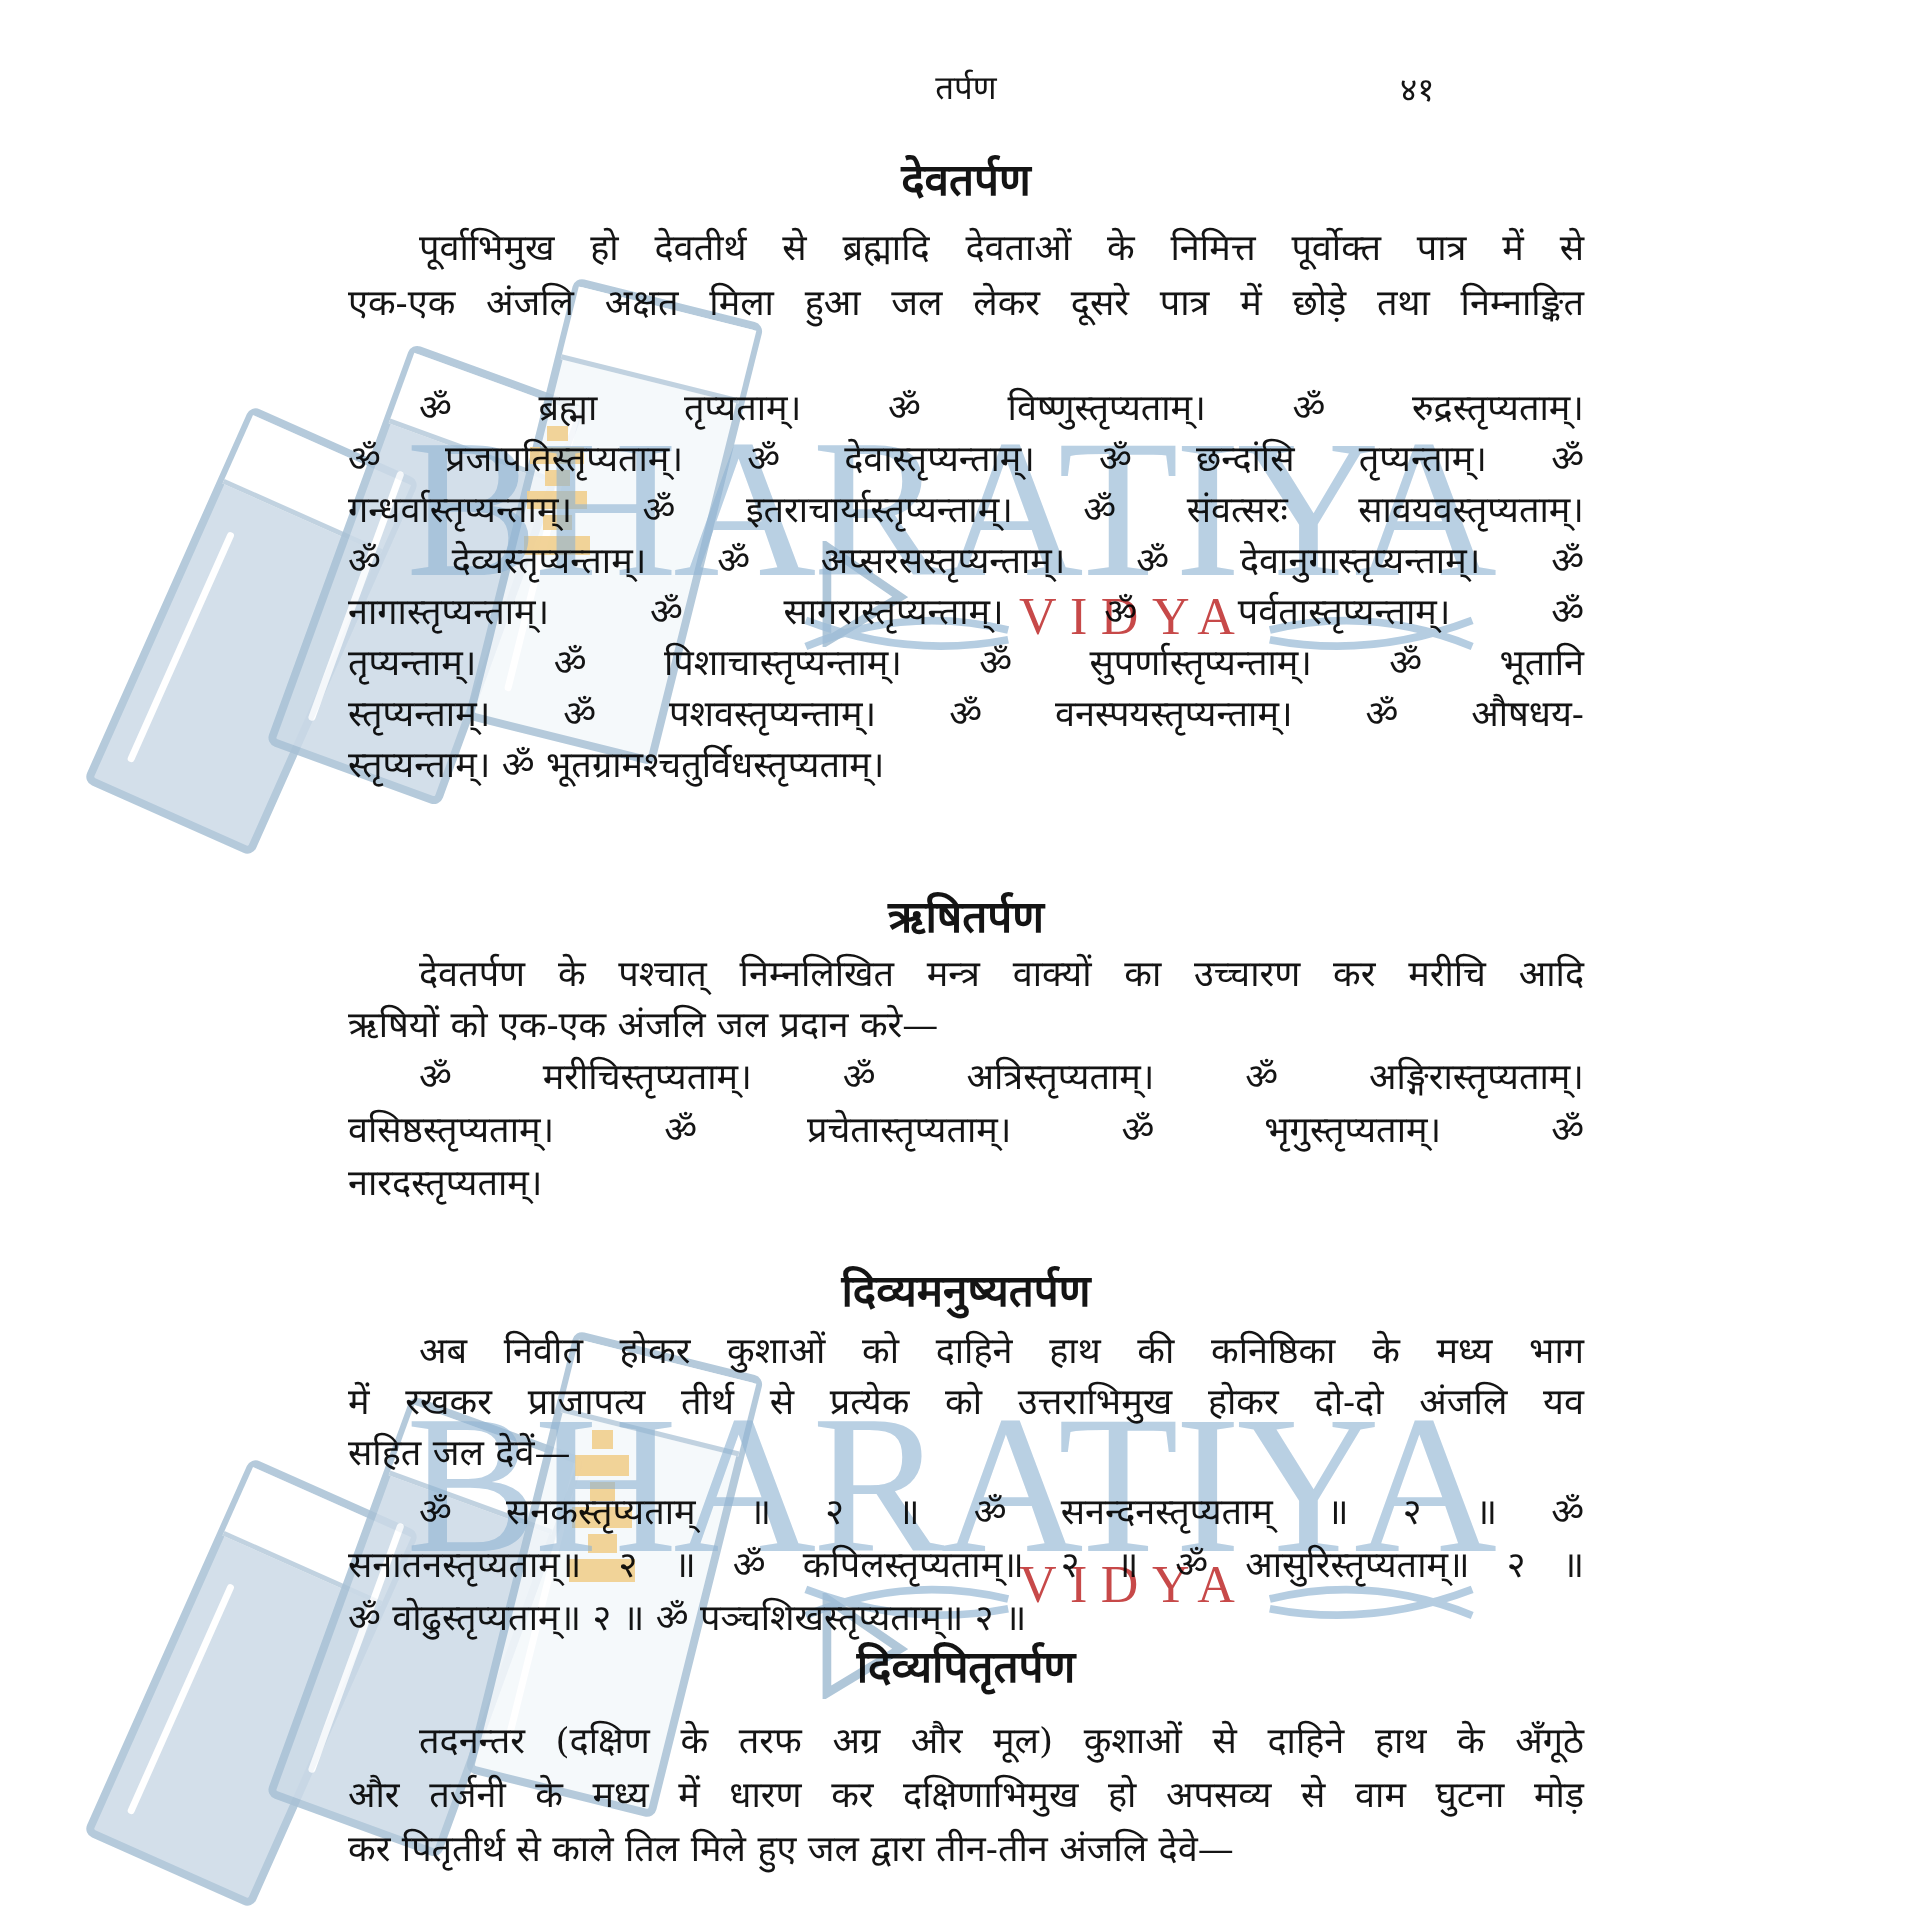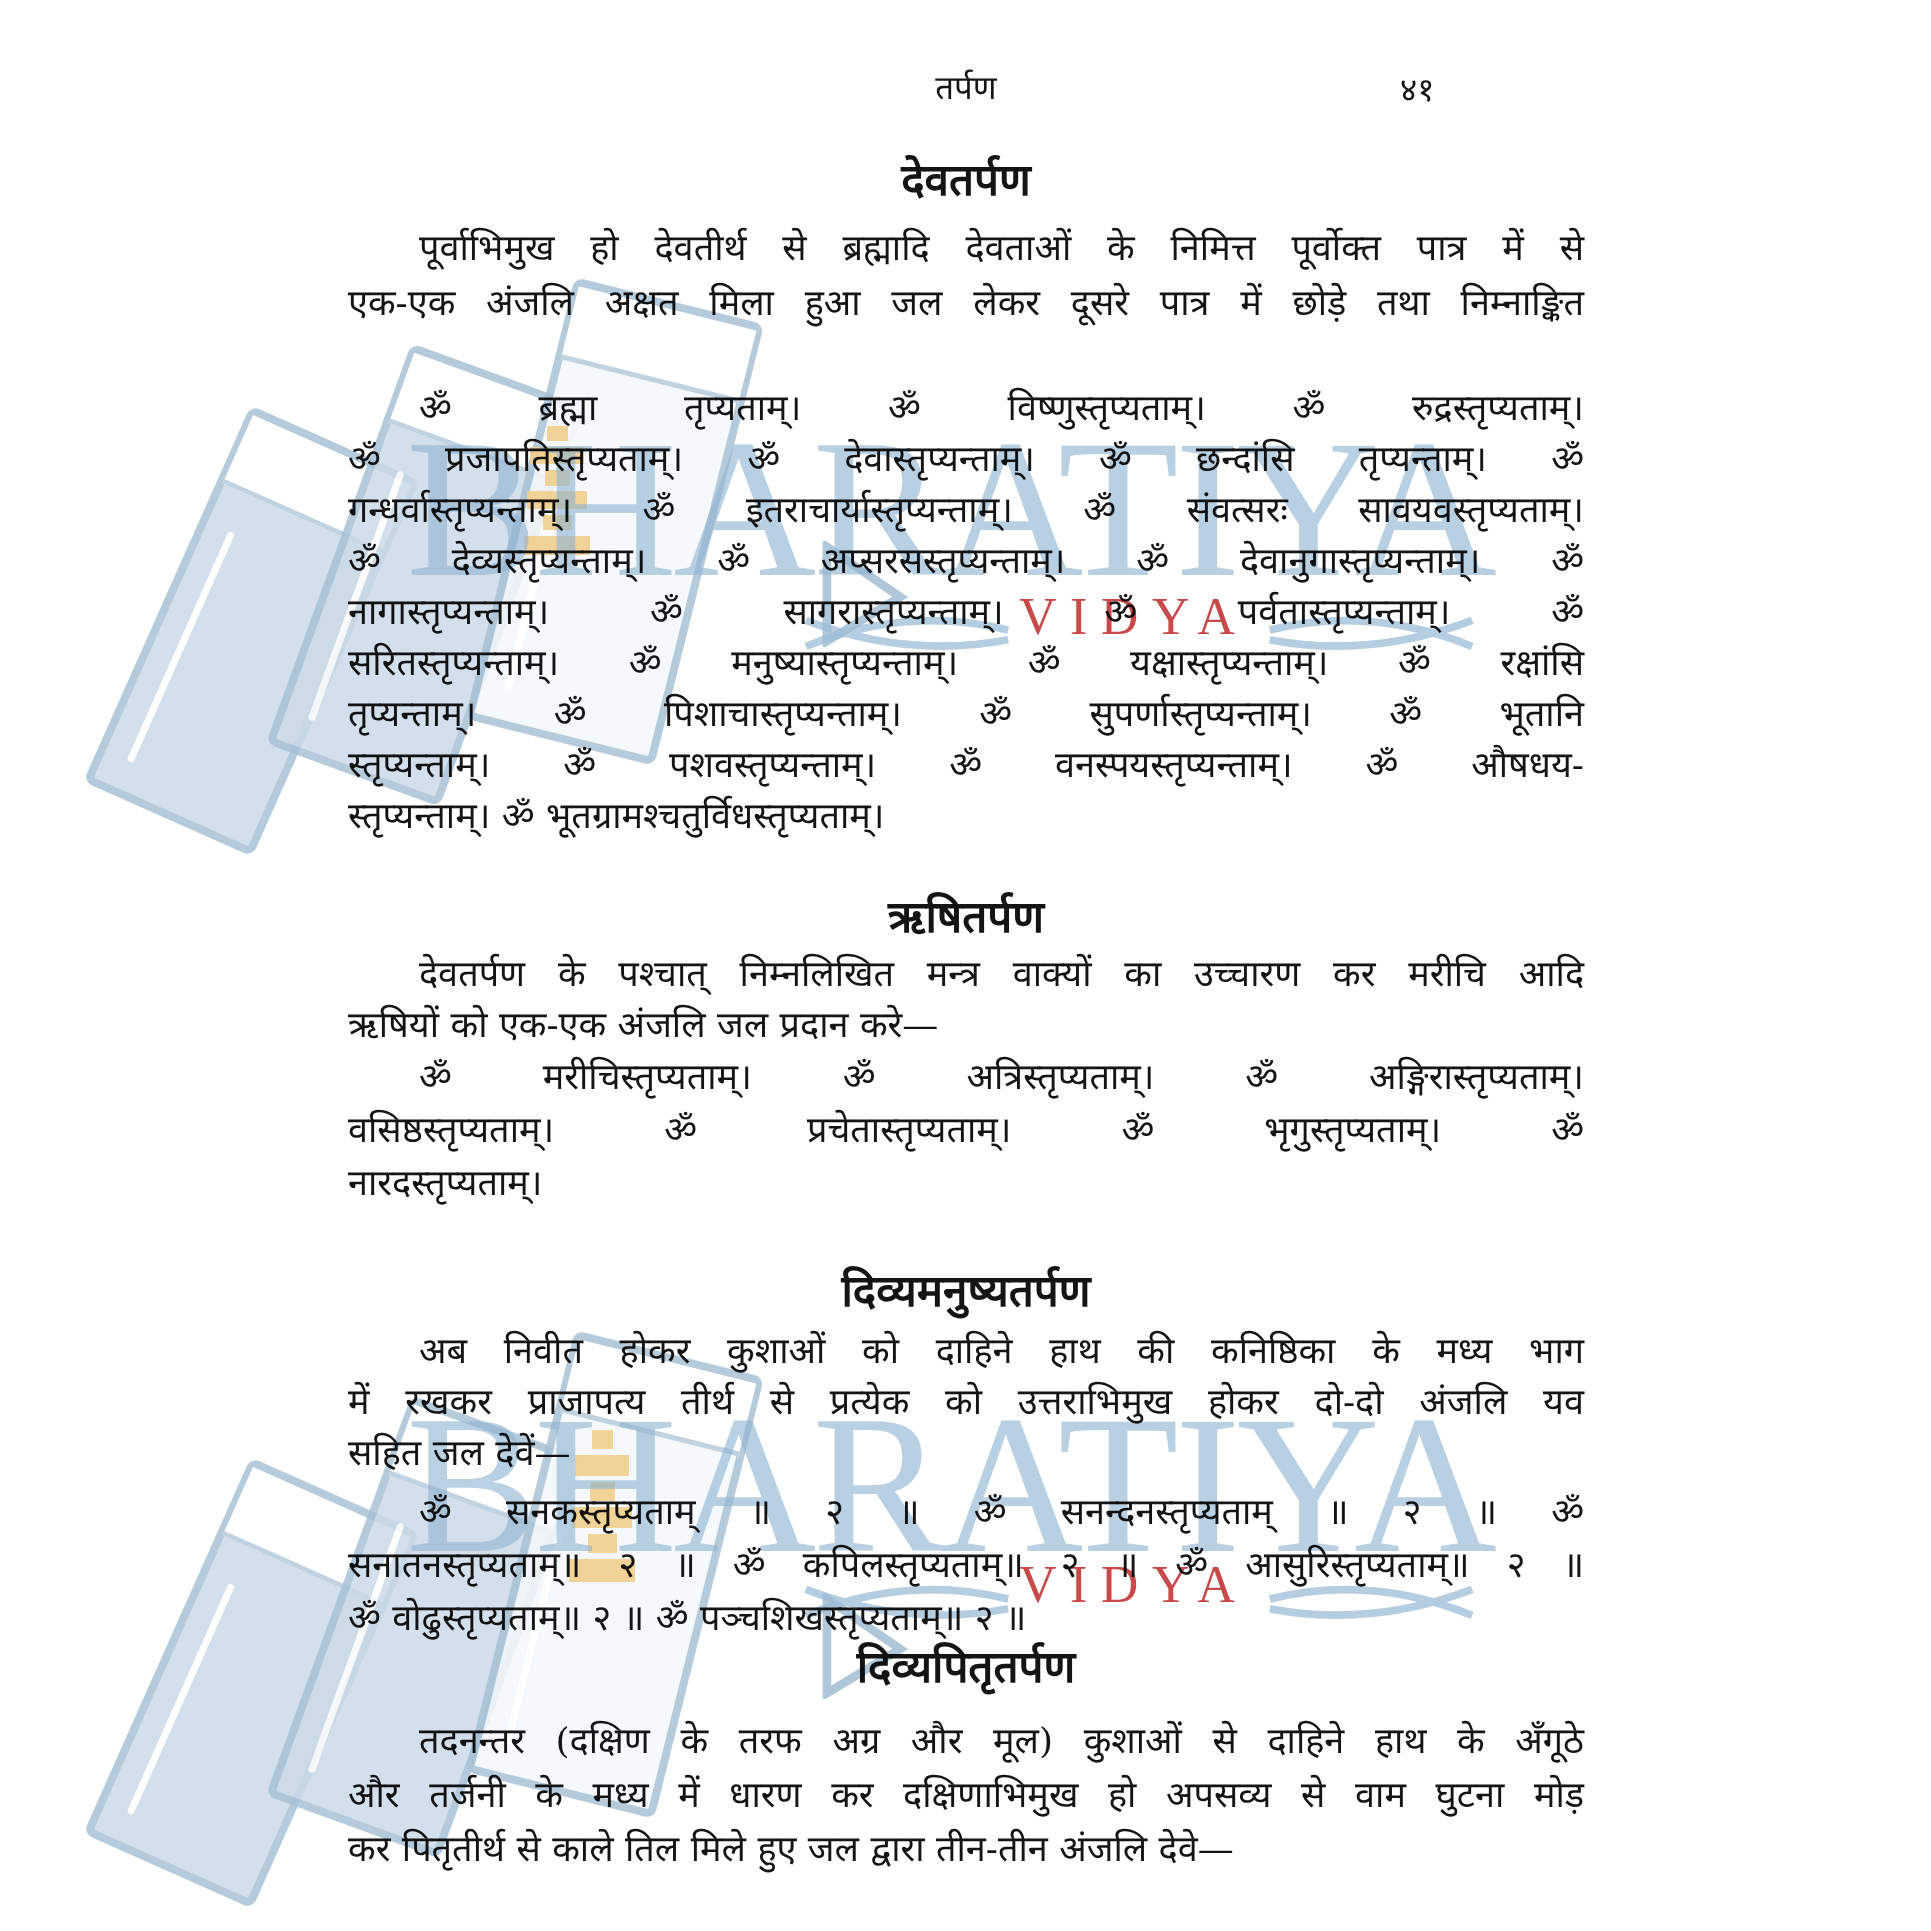--- a/index.html
+++ b/index.html
@@ -47,21 +47,20 @@
     <div class="ln j ind">पूर्वाभिमुख हो देवतीर्थ से ब्रह्मादि देवताओं के निमित्त पूर्वोक्त पात्र में से</div>
     <div class="ln j">एक-एक अंजलि अक्षत मिला हुआ जल लेकर दूसरे पात्र में छोड़े तथा निम्नाङ्कित</div>
   </div>
 
   <div class="block" style="top:382px;line-height:51px;">
     <div class="ln j ind">ॐ ब्रह्मा तृप्यताम्। ॐ विष्णुस्तृप्यताम्। ॐ रुद्रस्तृप्यताम्।</div>
     <div class="ln j">ॐ प्रजापतिस्तृप्यताम्। ॐ देवास्तृप्यन्ताम्। ॐ छन्दांसि तृप्यन्ताम्। ॐ</div>
     <div class="ln j">गन्धर्वास्तृप्यन्ताम्। ॐ इतराचार्यास्तृप्यन्ताम्। ॐ संवत्सरः सावयवस्तृप्यताम्।</div>
     <div class="ln j">ॐ देव्यस्तृप्यन्ताम्। ॐ अप्सरसस्तृप्यन्ताम्। ॐ देवानुगास्तृप्यन्ताम्। ॐ</div>
     <div class="ln j">नागास्तृप्यन्ताम्। ॐ सागरास्तृप्यन्ताम्। ॐ पर्वतास्तृप्यन्ताम्। ॐ</div>
-    <div class="ln j">सरितस्तृप्यन्ताम्। ॐ मनुष्यास्तृप्यन्ताम्। ॐ यक्षास्तृप्यन्ताम्। ॐ रक्षांसि</div>
     <div class="ln j">तृप्यन्ताम्। ॐ पिशाचास्तृप्यन्ताम्। ॐ सुपर्णास्तृप्यन्ताम्। ॐ भूतानि</div>
     <div class="ln j">स्तृप्यन्ताम्। ॐ पशवस्तृप्यन्ताम्। ॐ वनस्पयस्तृप्यन्ताम्। ॐ औषधय-</div>
     <div class="ln">स्तृप्यन्ताम्। ॐ भूतग्रामश्चतुर्विधस्तृप्यताम्।</div>
   </div>
 
   <div class="heading" style="top:893px;">ऋषितर्पण</div>
 
   <div class="block" style="top:948px;line-height:51px;">
     <div class="ln j ind">देवतर्पण के पश्चात् निम्नलिखित मन्त्र वाक्यों का उच्चारण कर मरीचि आदि</div>
     <div class="ln">ऋषियों को एक-एक अंजलि जल प्रदान करे—</div>

